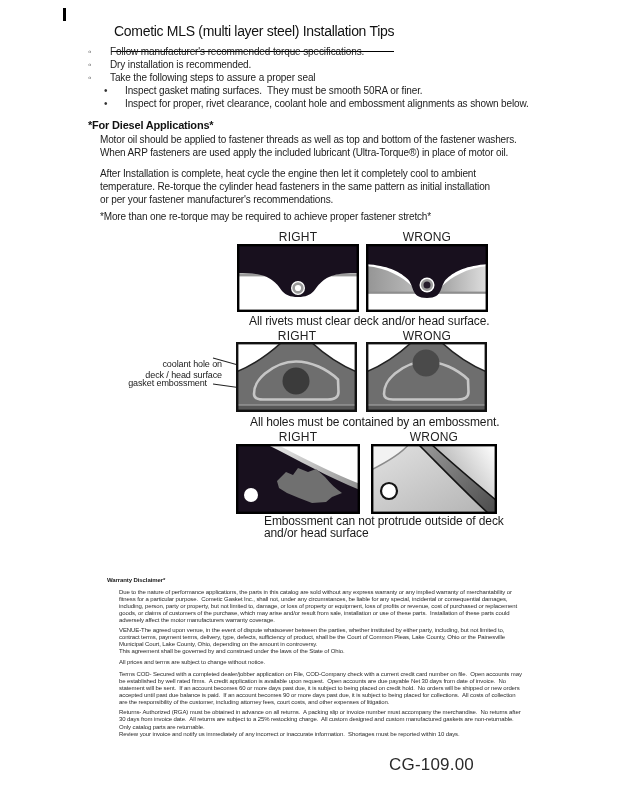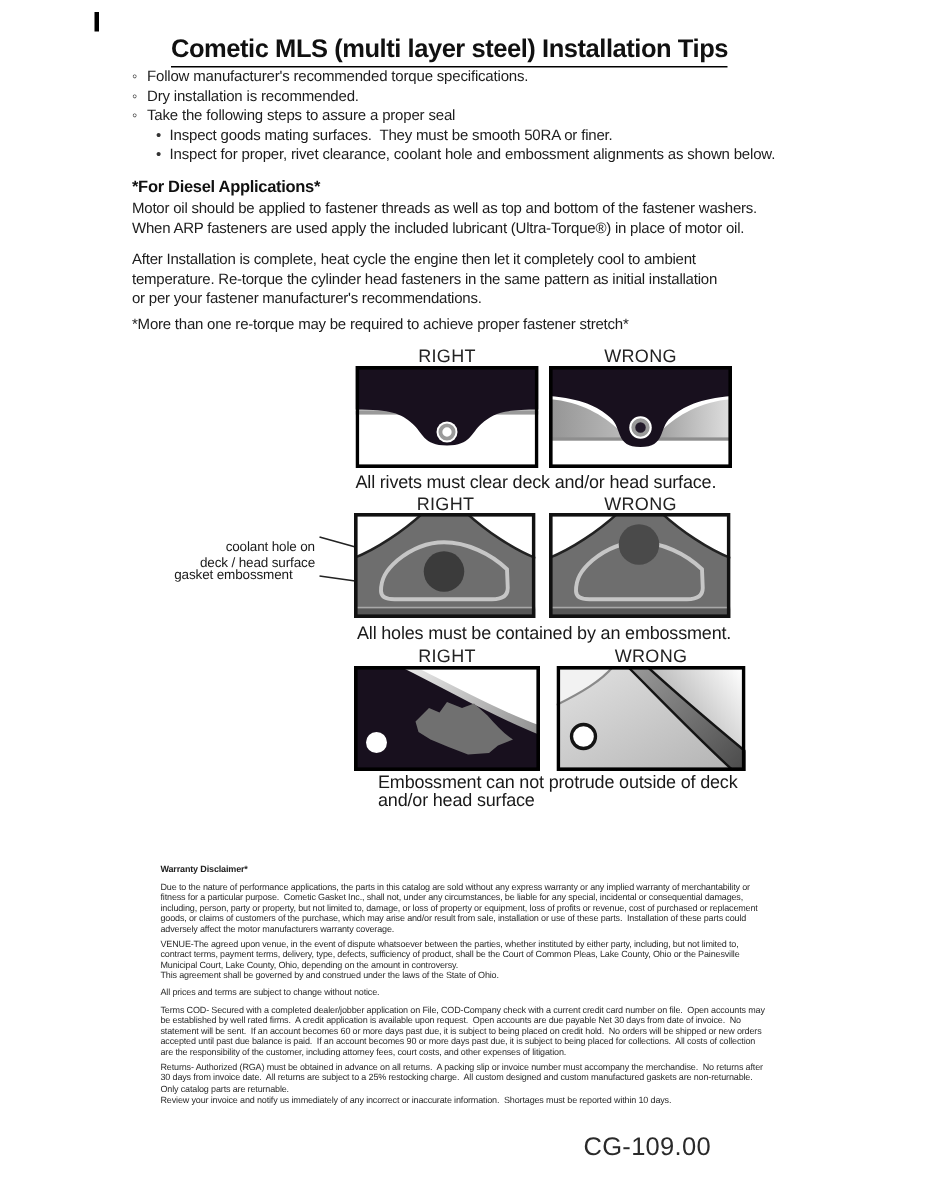--- a/index.html
+++ b/index.html
@@ -1,27 +1,27 @@
 <!DOCTYPE html>
 <html><head>
 <meta charset="utf-8">
 <style>
   html,body { margin:0; padding:0; background:#fff; }
   .page {
     position:relative; width:618px; height:800px; background:#ffffff;
     font-family:"Liberation Sans", sans-serif; color:#1c1c1c; overflow:hidden;
   }
   .abs { position:absolute; }
-  .pre { white-space:pre; }
+  .pre { white-space:pre;margin-left:12px; }
 
   .crop-mark { left:63px; top:8px; width:3px; height:13px; background:#000; }
 
   .doc-title {
-    left:114px; top:23px; font-size:17px; font-weight:bold; letter-spacing:-0.3px;
-    border-bottom:1.6px solid #000; padding-bottom:1px; color:#111;
+    left:114px; top:23px; font-size:14px; font-weight:normal; letter-spacing:-0.3px;
+    border-bottom:1.6px solid #000; padding-bottom:12px; color:#111;
   }
 
   .tips { left:88px; top:45px; font-size:10px; letter-spacing:-0.12px; line-height:13px; }
   .tip-row { display:flex; }
   .tip-row .marker { width:10px; color:#333; }
   .sub { margin-left:16px; }
   .sub .marker { width:9px; }
 
   .h2 { font-size:11px; font-weight:bold; letter-spacing:-0.2px; color:#111; }
   .diesel-h { left:88px; top:119px; }
@@ -59,21 +59,21 @@
     <div class="tip-row">
       <span class="marker">◦</span>
       <span class="pre">Dry installation is recommended.</span>
     </div>
     <div class="tip-row">
       <span class="marker">◦</span>
       <span class="pre">Take the following steps to assure a proper seal</span>
     </div>
     <div class="tip-row sub">
       <span class="marker">•</span>
-      <span class="pre">Inspect goods mating surfaces.  They must be smooth 50RA or finer.</span>
+      <span class="pre">Inspect gasket mating surfaces.  They must be smooth 50RA or finer.</span>
     </div>
     <div class="tip-row sub">
       <span class="marker">•</span>
       <span class="pre">Inspect for proper, rivet clearance, coolant hole and embossment alignments as shown below.</span>
     </div>
   </div>
 
   <div class="abs h2 diesel-h">*For Diesel Applications*</div>
   <div class="abs body-para pre p1">Motor oil should be applied to fastener threads as well as top and bottom of the fastener washers.
 When ARP fasteners are used apply the included lubricant (Ultra-Torque®) in place of motor oil.</div>

